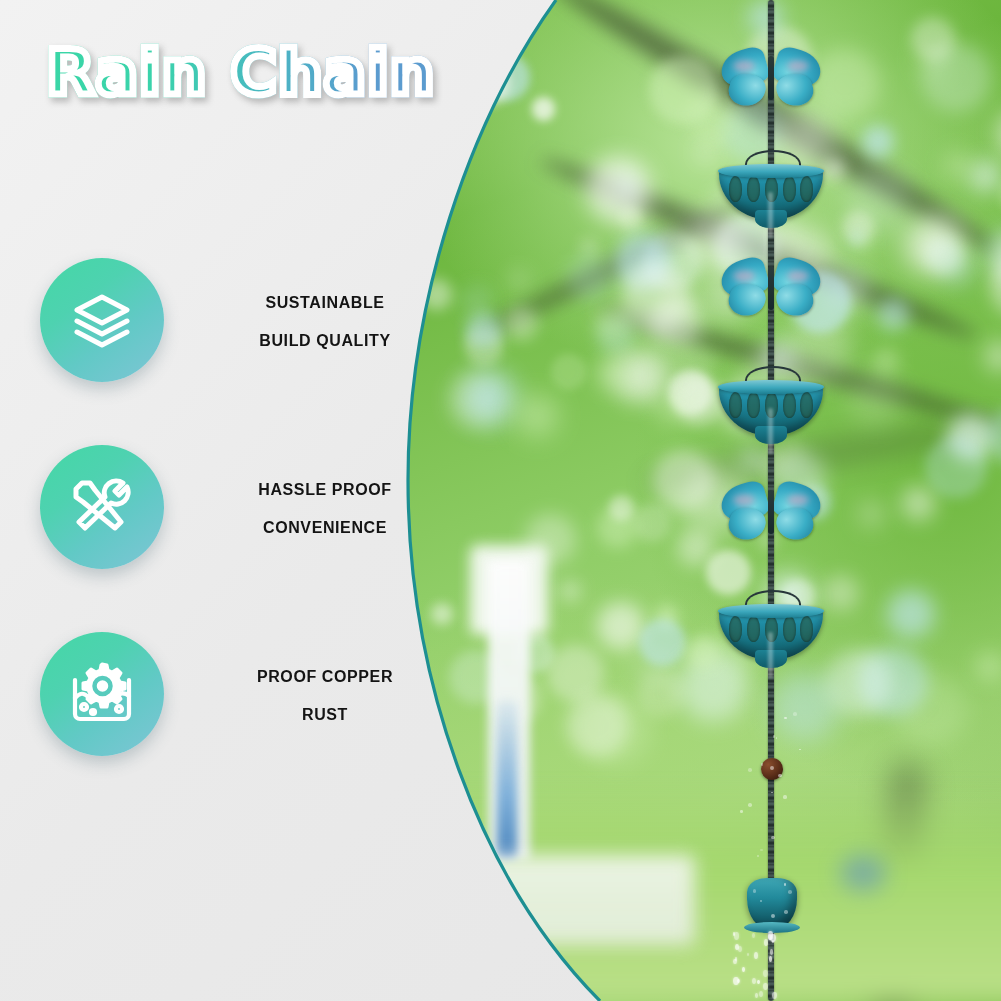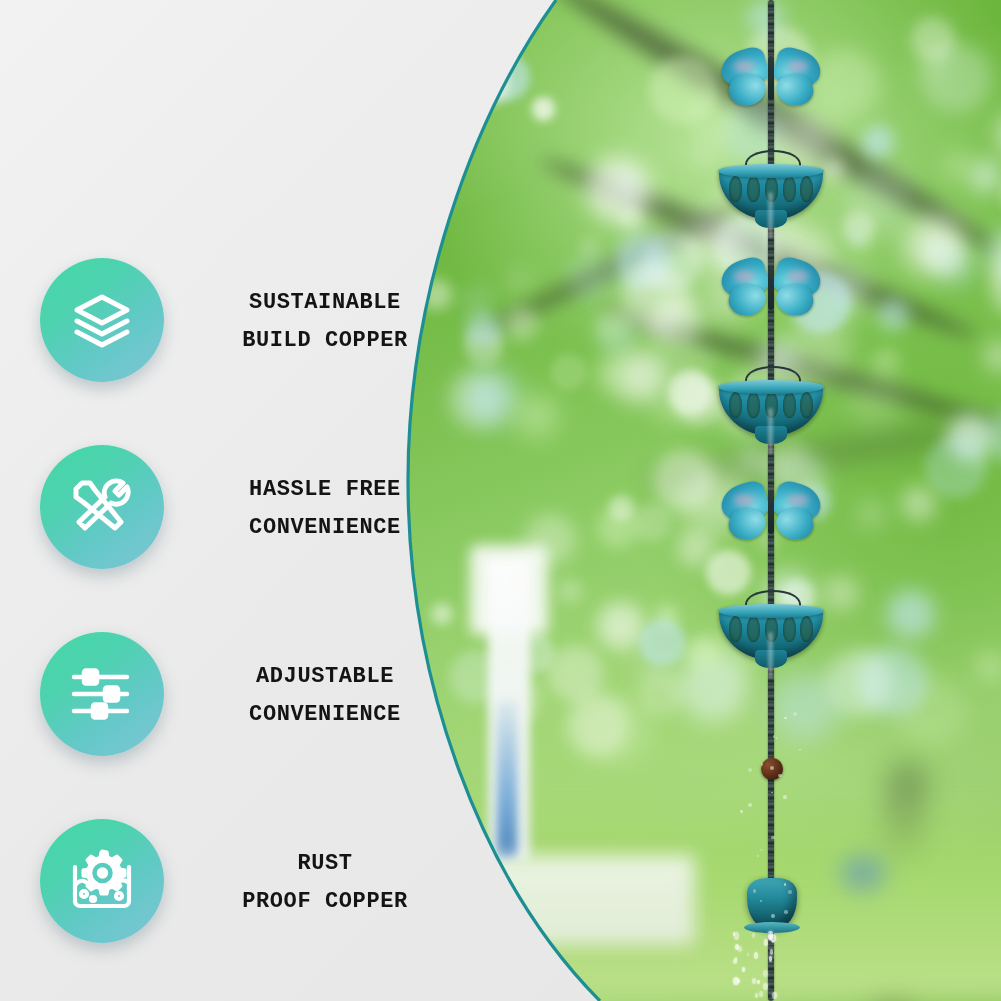--- a/index.html
+++ b/index.html
@@ -128,22 +128,22 @@
   .title-line.l2{padding-left:28px;}
 
   .features{position:absolute;left:40px;top:258px;width:400px;}
   .feature{position:relative;height:187px;}
   .fcircle{position:absolute;left:0;top:0;width:124px;height:124px;border-radius:50%;
     background:linear-gradient(143deg,#44d8a5 0%,#4ed2b0 34%,#62c9c6 62%,#7fc5d6 100%);
     box-shadow:0 7px 16px rgba(80,110,120,.30);
     display:flex;align-items:center;justify-content:center;}
   .fcircle svg{display:block;}
   .flabel{position:absolute;left:170px;top:26px;width:230px;
-    color:#141414;font-weight:700;font-size:22px;letter-spacing:.6px;line-height:38px;
-    text-align:center;font-family:Liberation Mono, monospace;}
+    color:#141414;font-weight:700;font-size:16px;letter-spacing:.6px;line-height:38px;
+    text-align:center;}
   .flabel .l{display:block;white-space:nowrap;}
 </style>
 </head>
 <body>
 
 <div class="canvas">
 
   <div class="photo-wrap">
     <div class="photo">
       <div class="ph-base"></div>
@@ -411,94 +411,77 @@
           </div>
       </div>
     </div>
   </div>
 
   <svg class="curve-line" viewBox="0 0 1001 1001">
     <path d="M 556,0 C 470,120 408,300 408,480 C 408,680 480,880 600,1001" fill="none" stroke="#1d8f92" stroke-width="3.2"></path>
   </svg>
 
   <div class="title">
+    <div class="title-line">Rain Chain</div>
   </div>
 
   <div class="features">
 
     <div class="feature">
       <div class="fcircle">
         <svg width="74" height="74" viewBox="0 0 74 74">
           <g fill="none" stroke="#ffffff" stroke-width="5" stroke-linejoin="round" stroke-linecap="round">
             <path d="M37 14 L62 27 L37 40 L12 27 Z"></path>
             <path d="M12 38 L37 51 L62 38"></path>
             <path d="M12 49 L37 62 L62 49"></path>
           </g>
         </svg>
       </div>
       <div class="flabel">
         <span class="l">SUSTAINABLE</span>
-        <span class="l">BUILD COPPER</span>
+        <span class="l">BUILD QUALITY</span>
       </div>
     </div>
 
     <div class="feature">
       <div class="fcircle">
         <svg width="74" height="74" viewBox="0 0 74 74">
           <g fill="none" stroke="#ffffff" stroke-width="5" stroke-linejoin="round" stroke-linecap="round">
 
             <path d="M17 13 L25 13 L30 20 L56 52 L50 58 L18 32 L11 27 L11 19 Z"></path>
 
             <path d="M58 13 L50 21 L54 25 L62 17 A12 12 0 0 1 46 33 L20 58 L14 52 L40 27 A12 12 0 0 1 58 13 Z"></path>
           </g>
         </svg>
       </div>
       <div class="flabel">
-        <span class="l">HASSLE FREE</span>
+        <span class="l">HASSLE PROOF</span>
         <span class="l">CONVENIENCE</span>
       </div>
     </div>
 
-    <div class="feature">
-      <div class="fcircle">
-        <svg width="74" height="74" viewBox="0 0 74 74">
-          <g fill="none" stroke="#ffffff" stroke-width="4.5" stroke-linecap="round" stroke-linejoin="round">
-            <line x1="9" y1="20" x2="62" y2="20"></line>
-            <rect x="19" y="13.5" width="13" height="13" rx="2" fill="#ffffff"></rect>
-            <line x1="9" y1="37" x2="62" y2="37"></line>
-            <rect x="40" y="30.5" width="13" height="13" rx="2" fill="#ffffff"></rect>
-            <line x1="9" y1="54" x2="62" y2="54"></line>
-            <rect x="28" y="47.5" width="13" height="13" rx="2" fill="#ffffff"></rect>
-          </g>
-        </svg>
-      </div>
-      <div class="flabel">
-        <span class="l">ADJUSTABLE</span>
-        <span class="l">CONVENIENCE</span>
-      </div>
-    </div>
 
     <div class="feature">
       <div class="fcircle">
         <svg width="76" height="76" viewBox="0 0 76 76">
           <g fill="none" stroke="#ffffff" stroke-width="4.2" stroke-linejoin="round" stroke-linecap="round">
 
             <path d="M11 24 L11 58 a5 5 0 0 0 5 5 L60 63 a5 5 0 0 0 5 -5 L65 24"></path>
 
             <path d="M11 42 q7 -8 13 -1 t13 -1 q7 8 14 1 t14 -1"></path>
 
             <circle cx="20" cy="51" r="3"></circle>
             <circle cx="29" cy="56" r="2"></circle>
             <circle cx="55" cy="53" r="3"></circle>
 
             <path d="M38 8 l5 1 1 5 4 2 5 -3 4 4 -3 5 2 4 5 1 0 6 -5 1 -2 4 3 5 -4 4 -5 -3 -4 2 -1 5 -6 0 -1 -5 -4 -2 -5 3 -4 -4 3 -5 -2 -4 -5 -1 0 -6 5 -1 2 -4 -3 -5 4 -4 5 3 4 -2 1 -5 z" fill="#ffffff" stroke="#ffffff" stroke-width="3"></path>
             <circle cx="38.5" cy="30" r="8" fill="none" stroke="#57cbbd" stroke-width="4.5"></circle>
           </g>
         </svg>
       </div>
       <div class="flabel">
+        <span class="l">PROOF COPPER</span>
         <span class="l">RUST</span>
-        <span class="l">PROOF COPPER</span>
       </div>
     </div>
 
   </div>
 </div>
 
 </body></html>

